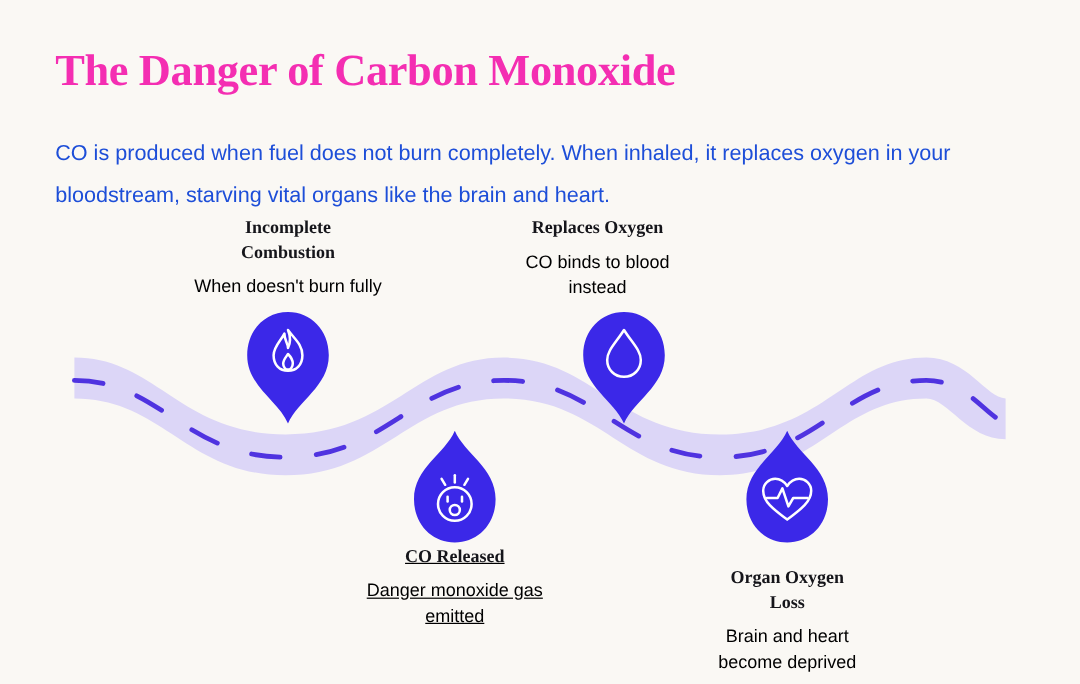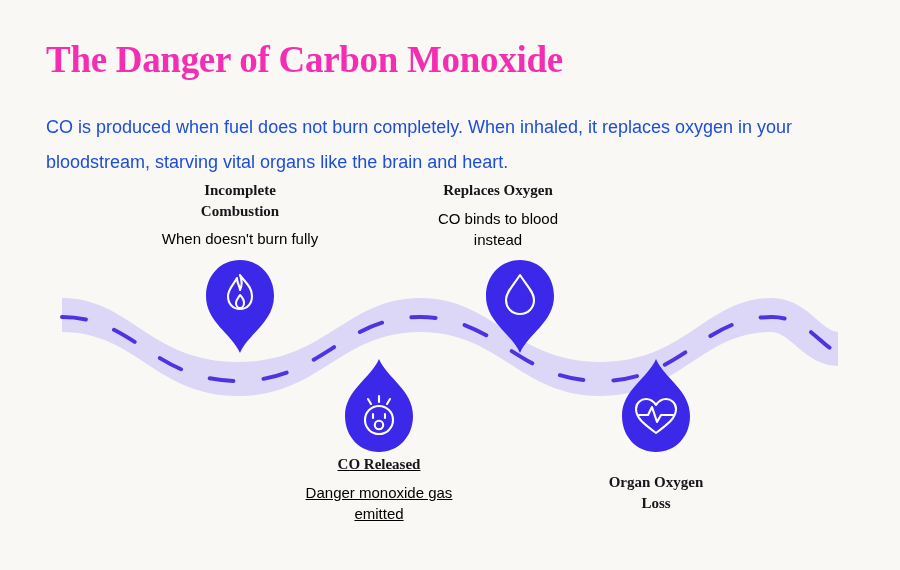--- a/index.html
+++ b/index.html
@@ -220,15 +220,17 @@
 
   <div class="node-label" id="label-3">
     <div class="node-title">CO Released</div>
     <div class="node-desc">Danger monoxide gas
 emitted</div>
   </div>
 
   <div class="node-label" id="label-4">
     <div class="node-title">Organ Oxygen
 Loss</div>
+    <div class="node-desc">Brain and heart
+become deprived</div>
   </div>
 
 </div>
 
 </body></html>

